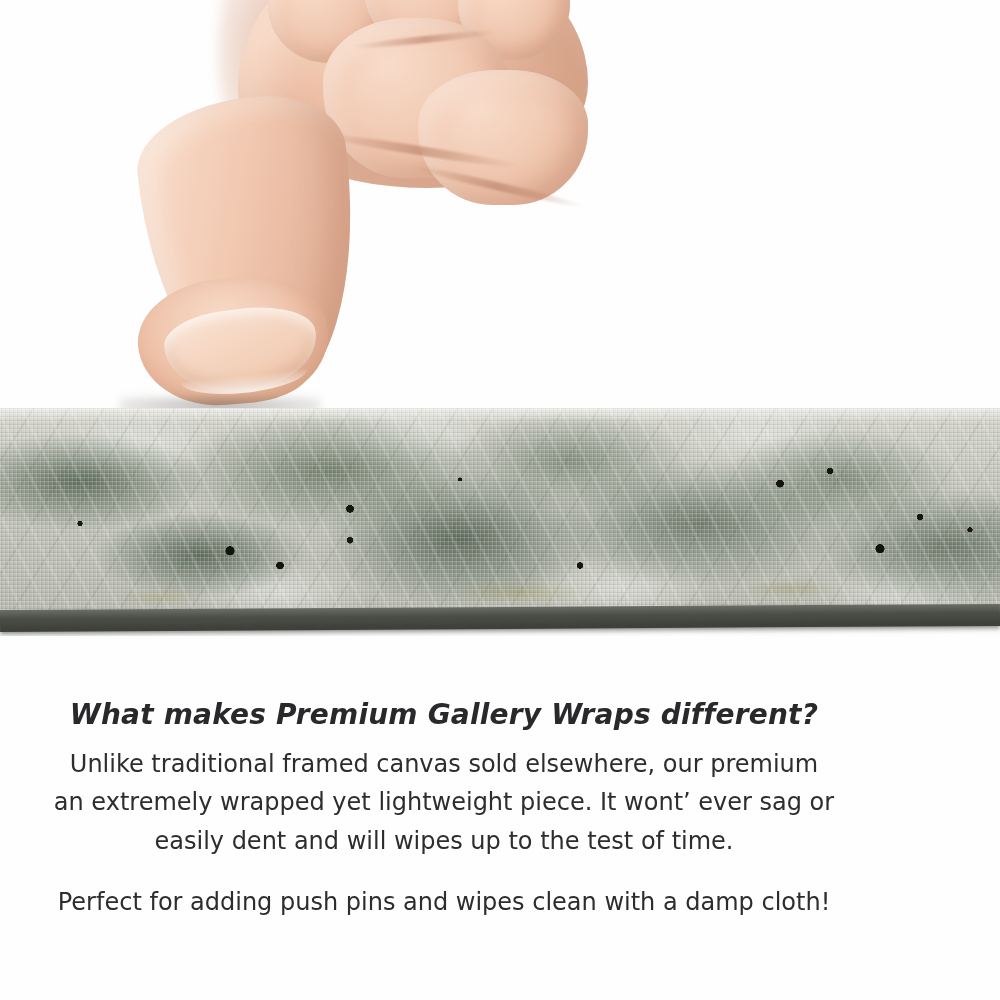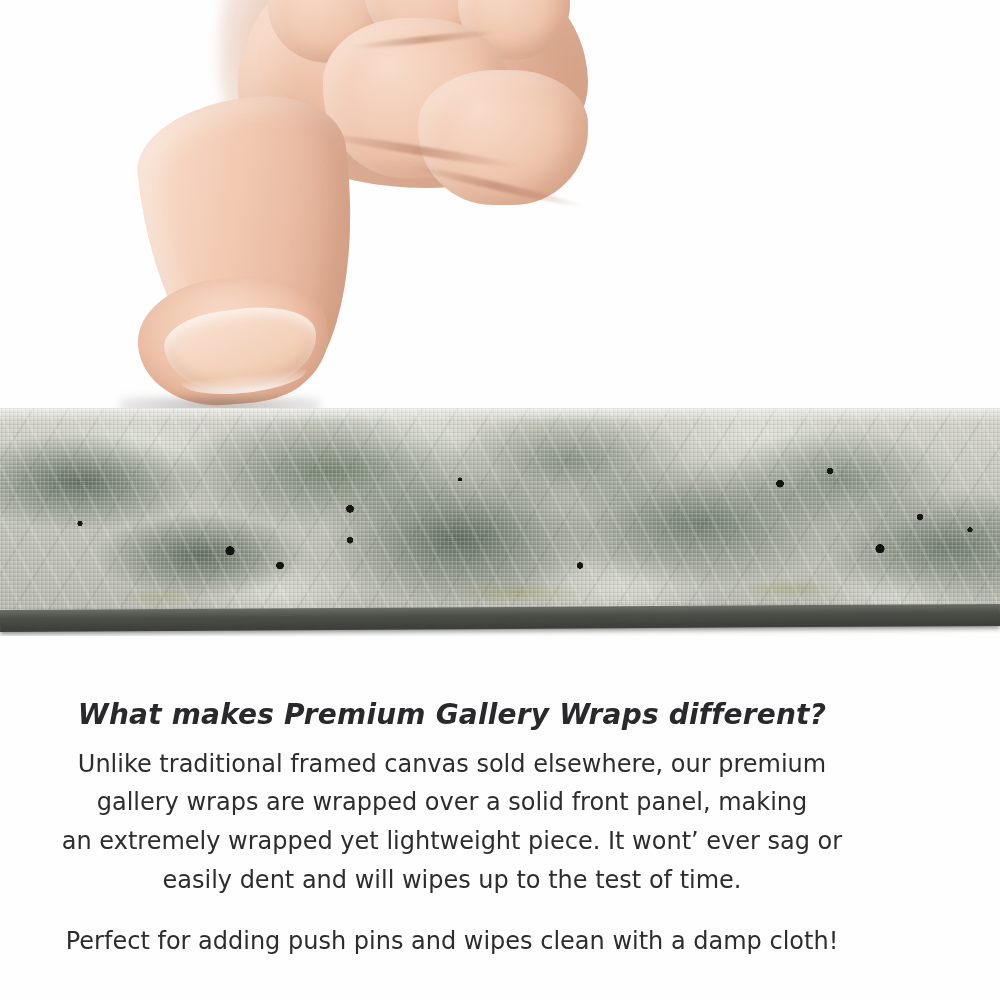--- a/index.html
+++ b/index.html
@@ -293,21 +293,21 @@
     position: absolute;
     left: 0;
     top: 636px;
     width: 1000px;
     height: 364px;
     background: #fefefe;
   }
 
   .copy {
     position: absolute;
-    left: 16px;
+    left: 8px;
     top: 62px;
     width: 872px;
     text-align: center;
     font-family: "DejaVu Sans", sans-serif;
     color: #2f2f30;
   }
 
   .copy .headline {
     font-size: 28px;
     font-style: italic;
@@ -366,20 +366,19 @@
     <div class="specks"></div>
     <div class="top-roll"></div>
   </div>
   <div class="band-underside"></div>
   <div class="band-underside-edge"></div>
 
   <div class="bottom-white">
     <div class="copy">
       <p class="headline">What makes Premium Gallery Wraps different?</p>
       <p class="body-line">Unlike traditional framed canvas sold elsewhere, our premium</p>
-      <p class="body-line">gallery wraps are wrapped over a solid front panel, making</p>
       <p class="body-line">an extremely wrapped yet lightweight piece. It wont’ ever sag or</p>
       <p class="body-line">easily dent and will wipes up to the test of time.</p>
       <p class="body-line spaced">Perfect for adding push pins and wipes clean with a damp cloth!</p>
     </div>
   </div>
 
 </div>
 
 </body></html>

